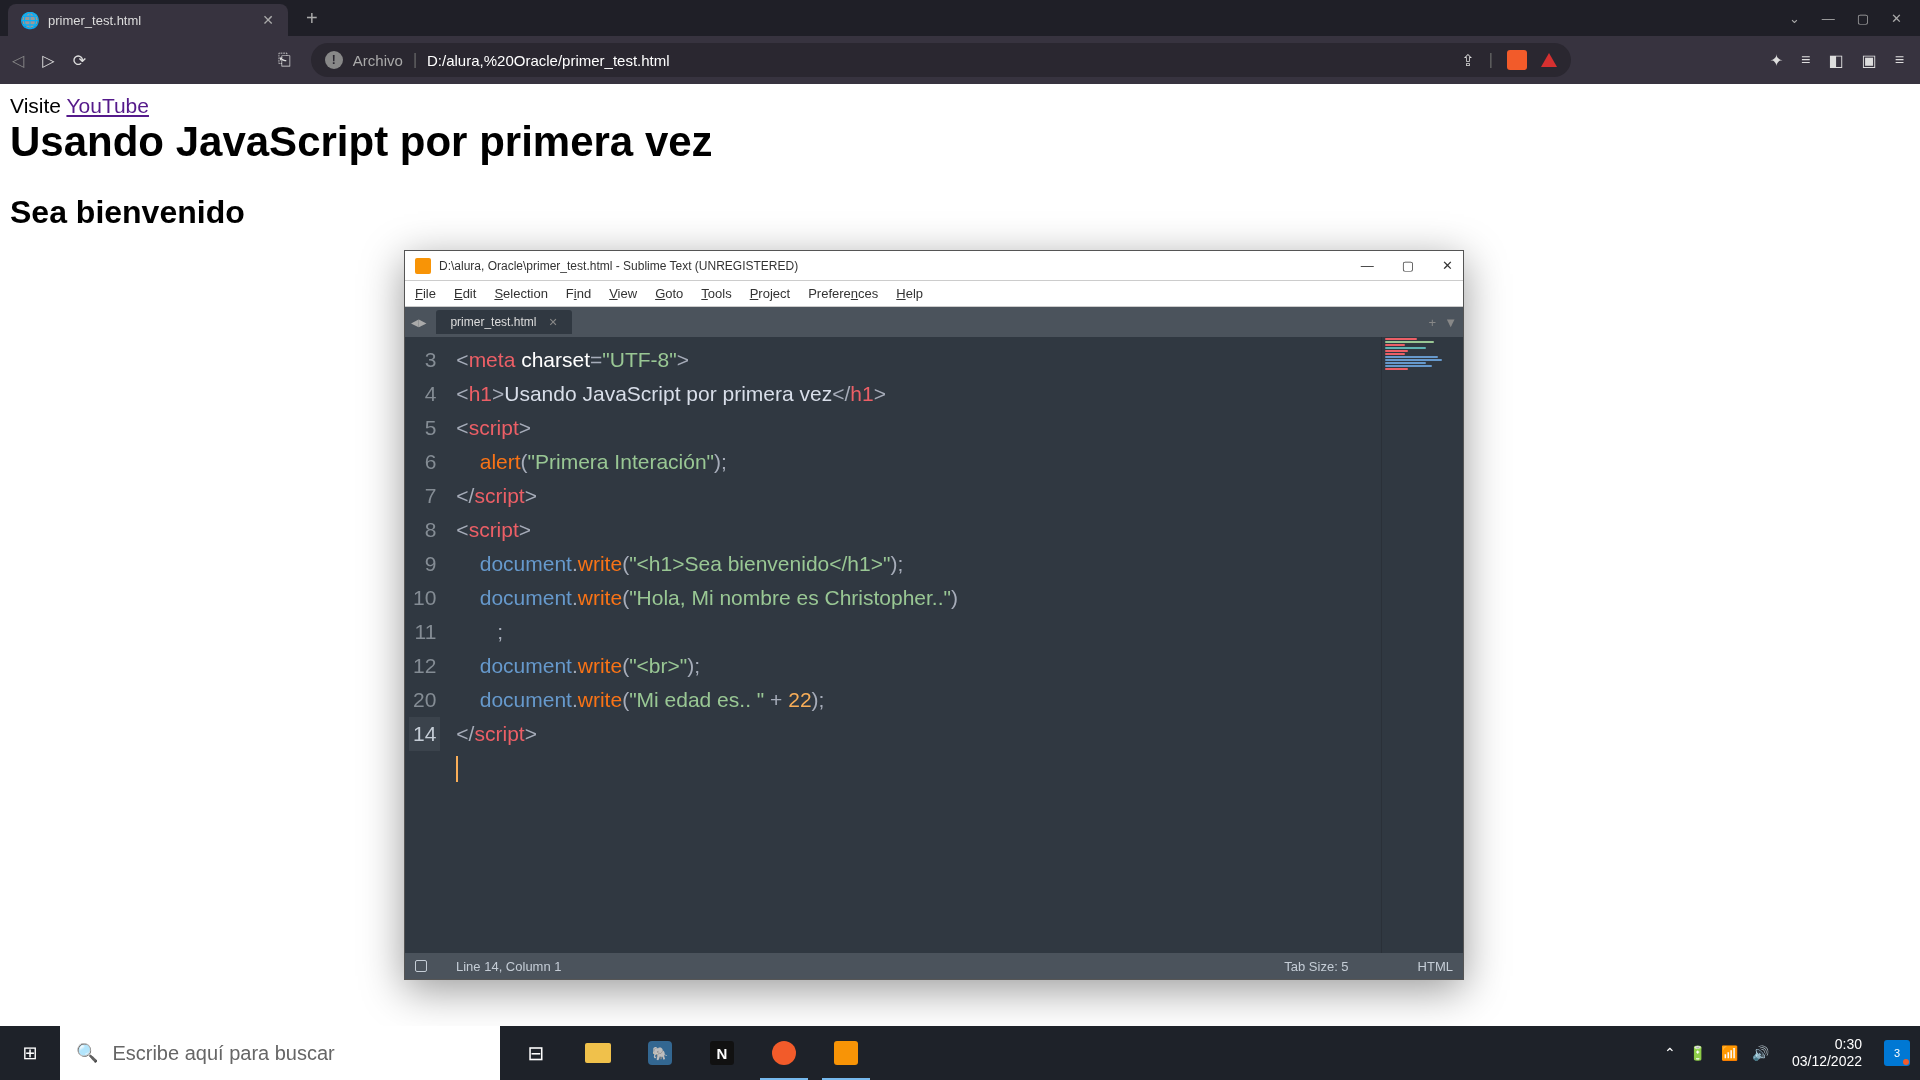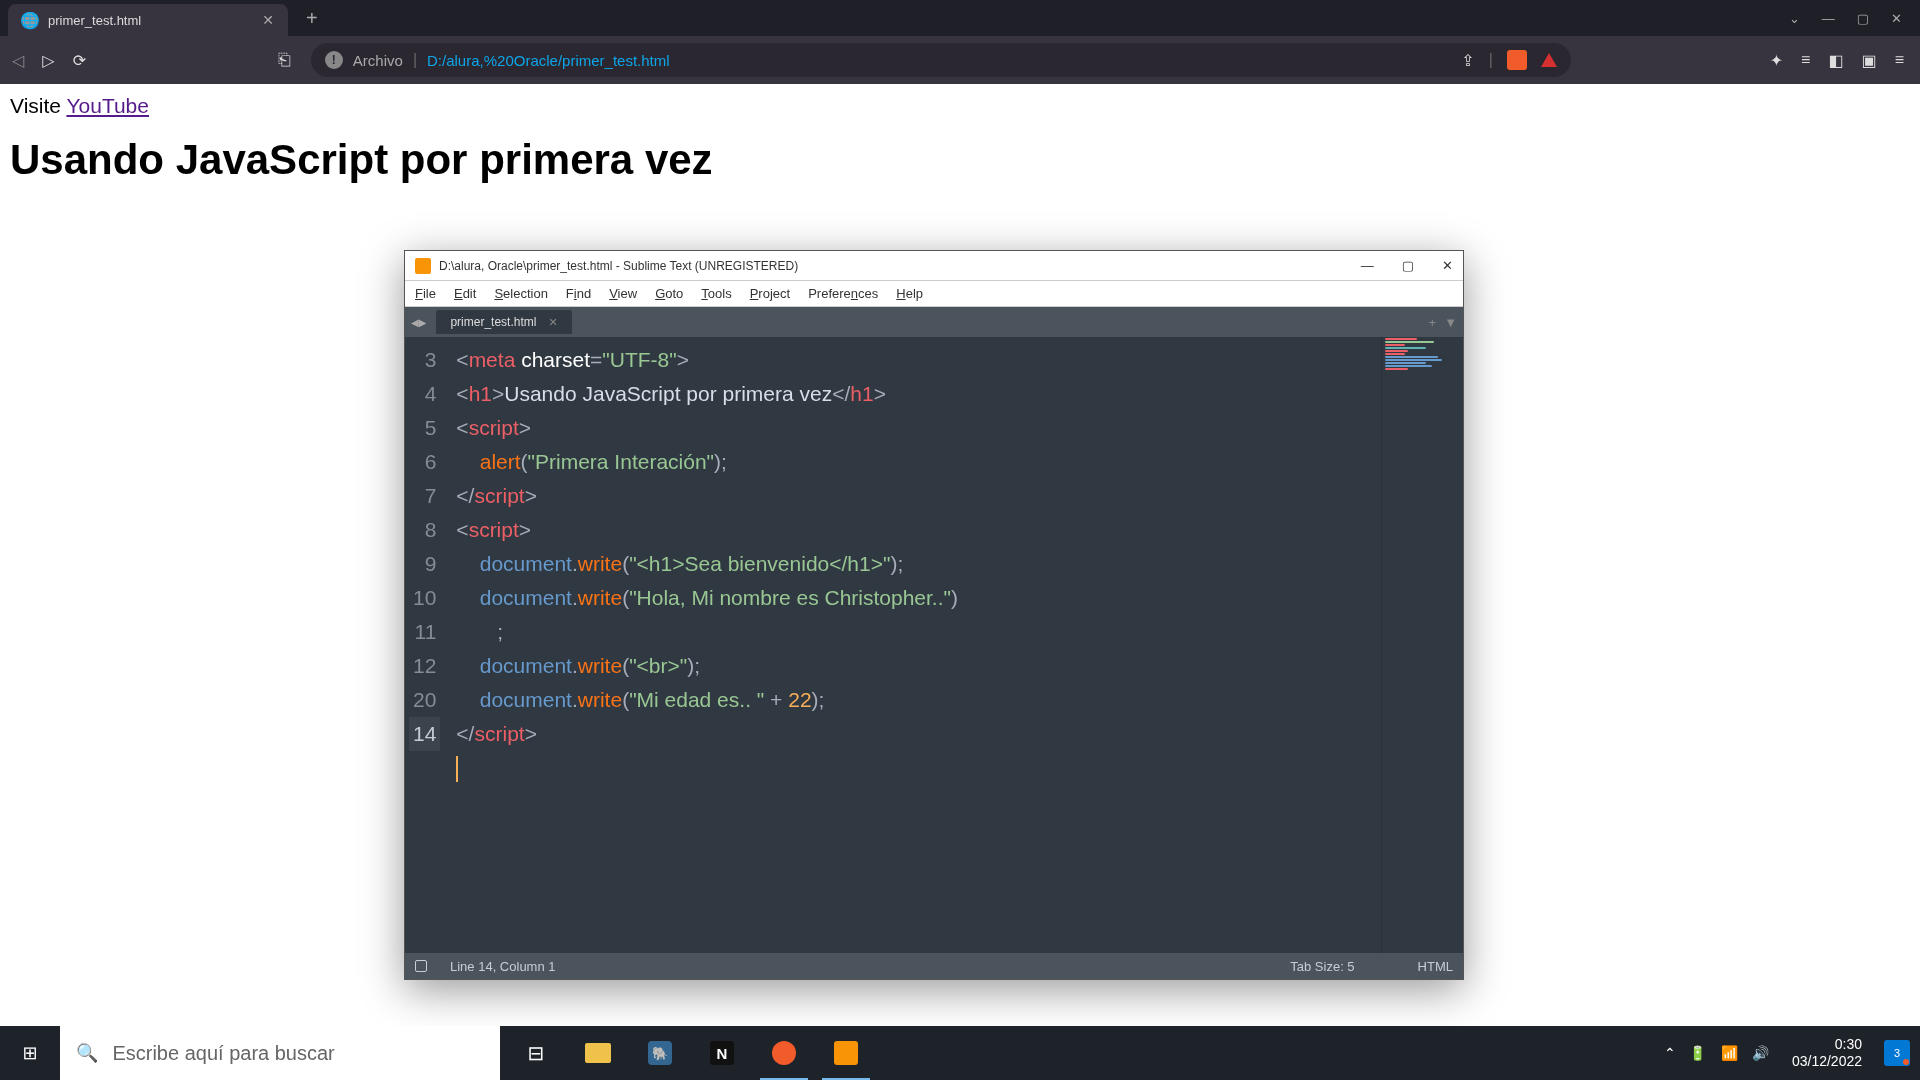--- a/index.html
+++ b/index.html
@@ -18,30 +18,30 @@
 .toolbar{height:48px;background:#37333f;display:flex;align-items:center;padding:0 12px;gap:12px}
 .nav-arrows{display:flex;gap:18px;color:#888}
 .nav-arrows span{font-size:16px}
 .nav-arrows .active{color:#ddd}
 .nav-arrows span:nth-child(2){color:#ddd}
 .bookmark-bar-icon{color:#ddd;margin-left:180px}
 .addr{flex:1;margin:0 8px;display:flex;align-items:center;gap:10px;background:#2a2730;border-radius:20px;height:34px;padding:0 14px;max-width:1260px}
 .addr-icon{width:18px;height:18px;border-radius:50%;background:#888;color:#2a2730;display:flex;align-items:center;justify-content:center;font-size:12px;font-weight:bold}
 .addr-label{color:#aaa;font-size:15px}
 .addr-sep{color:#666}
-.addr-url{color:#0ea5e9;font-size:15px}
+.addr-url{color:#ffffff;font-size:15px}
 .addr-right{margin-left:auto;display:flex;gap:14px;align-items:center;color:#ddd}
 .lion{width:20px;height:20px;background:#f25b2a;border-radius:3px}
 .triangle{width:0;height:0;border-left:8px solid transparent;border-right:8px solid transparent;border-bottom:14px solid #d63030}
 .toolbar-right{display:flex;gap:18px;color:#ddd;margin-left:auto;padding-right:4px}
 .toolbar-right span{font-size:16px}
 
 
 .page{padding:10px 10px;font-family:"Times New Roman",serif;color:#000}
-.page .visite{font-size:21px;margin-bottom:18px}
+.page .visite{font-size:21px;}
 .page .visite a{color:#551a8b;text-decoration:underline}
 .page h1{font-size:42px;font-weight:bold;margin-bottom:28px}
 .page h2{font-size:32px;font-weight:bold;margin-bottom:22px}
 .page .body-text{font-size:21px;line-height:1.4}
 
 
 .sublime{position:absolute;left:404px;top:250px;width:1060px;height:730px;background:#303841;box-shadow:0 10px 40px rgba(0,0,0,.4);border:1px solid #555;display:flex;flex-direction:column}
 .st-titlebar{height:30px;background:#fff;display:flex;align-items:center;padding:0 10px;gap:8px;border-bottom:1px solid #ccc}
 .st-icon{width:16px;height:16px;background:#f89406;border-radius:2px}
 .st-title{font-size:12px;color:#333;flex:1}
@@ -57,21 +57,21 @@
 .st-tab-close{color:#888;font-size:11px}
 .st-tabs-right{margin-left:auto;color:#888;font-size:13px;display:flex;gap:8px}
 .st-editor{flex:1;display:flex;position:relative;font-family:Consolas,Monaco,monospace;font-size:21px;overflow:hidden}
 .gutter{background:#303841;color:#848c94;text-align:right;padding:6px 12px 6px 8px;line-height:34px;user-select:none}
 .gutter .act{background:#3b434c;color:#c5cdd6;display:block;padding:0 4px;margin:0 -4px}
 .code{flex:1;padding:6px 0 6px 8px;line-height:34px;white-space:pre;color:#d8dee9;position:relative}
 .code .cursor{border-left:2px solid #f9ae58;display:inline-block;height:26px;vertical-align:middle;animation:blink 1s steps(1) infinite}
 @keyframes blink{50%{opacity:0}}
 .minimap{width:82px;background:#303841;position:relative;border-left:1px solid #2a3038}
 .mm-line{height:2px;margin:1px 3px;border-radius:1px}
-.st-status{height:26px;background:#4b535c;display:flex;align-items:center;padding:0 10px;gap:23px;color:#c5cdd6;font-size:13px}
+.st-status{height:26px;background:#4b535c;display:flex;align-items:center;padding:0 10px;gap:29px;color:#c5cdd6;font-size:13px}
 .st-status .spacer{flex:1}
 .sq{width:12px;height:12px;border:1.5px solid #c5cdd6;border-radius:2px}
 
 
 .p{color:#a6acb9}
 .tag{color:#ec5f66}
 .attr{color:#ffffff}
 .str{color:#99c794}
 .txt{color:#d8dee9}
 .fn{color:#f97316}
@@ -141,20 +141,21 @@
     <span>▣</span>
     <span>≡</span>
   </div>
 </div>
 
 <div class="page">
   <div class="visite">
     <span>Visite </span><a href="#">YouTube</a>
   </div>
   <h1>Usando JavaScript por primera vez</h1>
+  <h2>Sea bienvenido</h2>
 </div>
 
 <div class="sublime">
   <div class="st-titlebar">
     <span class="st-icon"></span>
     <span class="st-title">D:\alura, Oracle\primer_test.html - Sublime Text (UNREGISTERED)</span>
     <div class="st-wc">
       <span>—</span>
       <span>▢</span>
       <span>✕</span>

